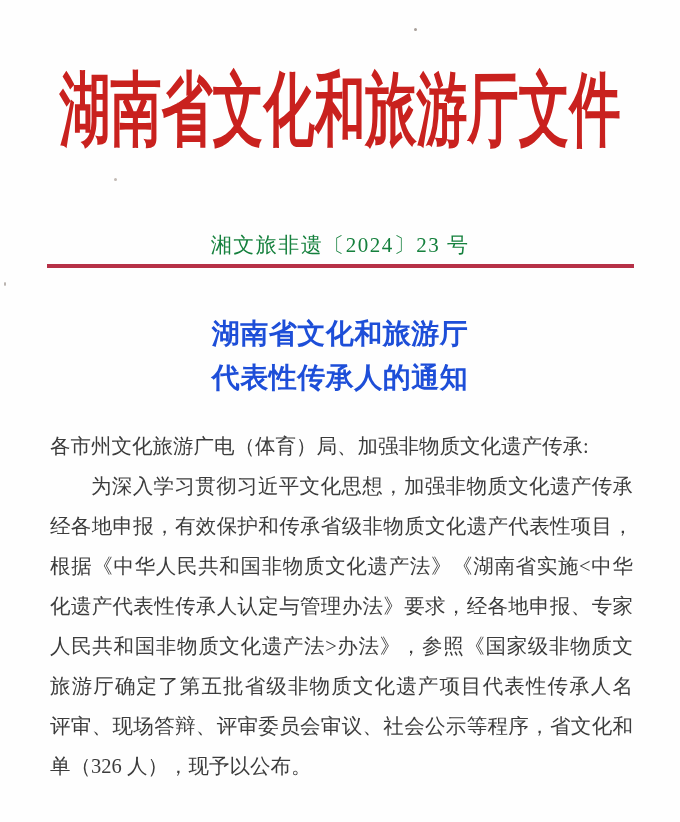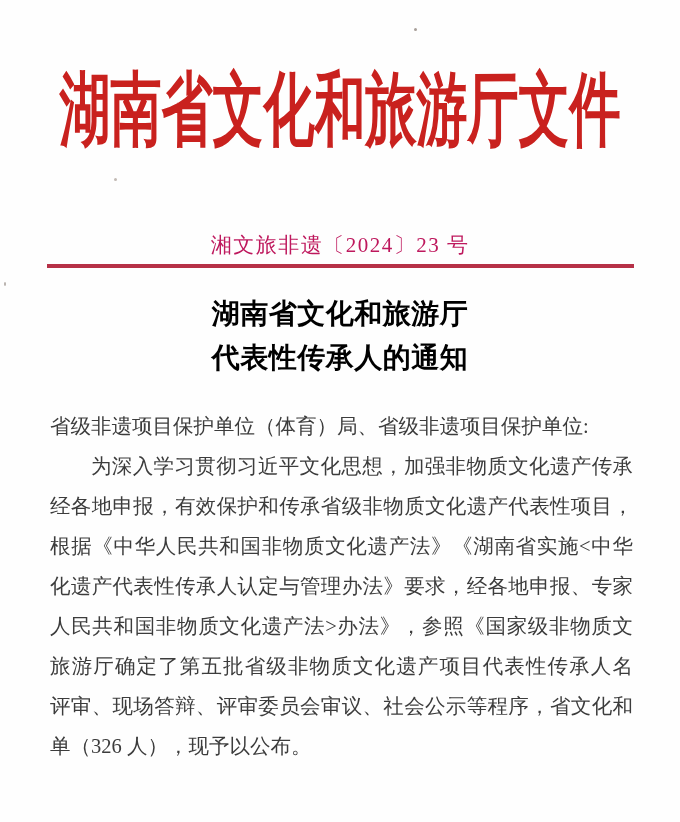--- a/index.html
+++ b/index.html
@@ -32,37 +32,37 @@
     transform: scaleY(1.58);
     transform-origin: center;
   }
   
   .docnum {
     margin-top: 70px;
     text-align: center;
     font-size: 21px;
     line-height: 26px;
     letter-spacing: 1.5px;
-    color: #be185d;
+    color: #15803d;
   }
   
   .rule {
     width: 587px;
     height: 4px;
     margin: 6px auto 0 auto;
     background: #b63147;
   }
   
   .title {
-    margin-top: 24px;
+    margin-top: 44px;
     text-align: center;
     font-size: 28px;
     line-height: 44px;
     font-weight: bold;
-    color: #000000;
+    color: #1d4ed8;
     letter-spacing: 0.5px;
   }
   
   .bodytext {
     margin: 26px 47px 0 50px;
     font-size: 20.5px;
     line-height: 40px;
     color: #3c3c3c;
   }
   .bline {
@@ -97,21 +97,21 @@
   <div class="docnum">湘文旅非遗〔2024〕23 号</div>
 
   <div class="rule"></div>
 
   <div class="title">
     <div>湖南省文化和旅游厅</div>
     <div>代表性传承人的通知</div>
   </div>
 
   <div class="bodytext">
-    <div class="bline noFill">省级非遗项目保护单位（体育）局、省级非遗项目保护单位:</div>
+    <div class="bline noFill">各市州文化旅游广电（体育）局、加强非物质文化遗产传承:</div>
     <div class="bline indent">为深入学习贯彻习近平文化思想，加强非物质文化遗产传承</div>
     <div class="bline">经各地申报，有效保护和传承省级非物质文化遗产代表性项目，</div>
     <div class="bline">根据《中华人民共和国非物质文化遗产法》《湖南省实施&lt;中华</div>
     <div class="bline">化遗产代表性传承人认定与管理办法》要求，经各地申报、专家</div>
     <div class="bline">人民共和国非物质文化遗产法&gt;办法》，参照《国家级非物质文</div>
     <div class="bline">旅游厅确定了第五批省级非物质文化遗产项目代表性传承人名</div>
     <div class="bline">评审、现场答辩、评审委员会审议、社会公示等程序，省文化和</div>
     <div class="bline noFill">单（326 人），现予以公布。</div>
   </div>
 

